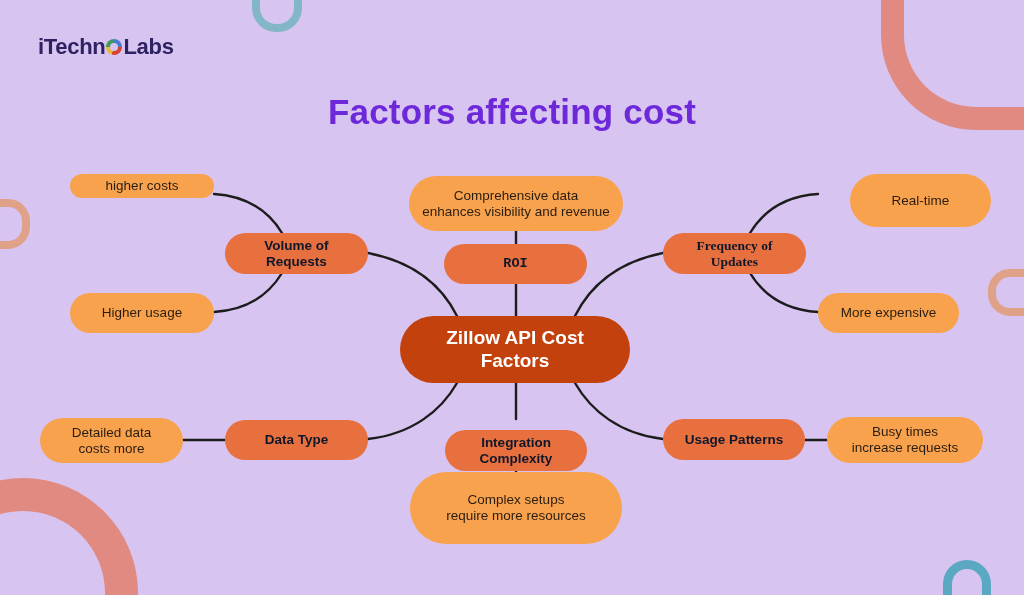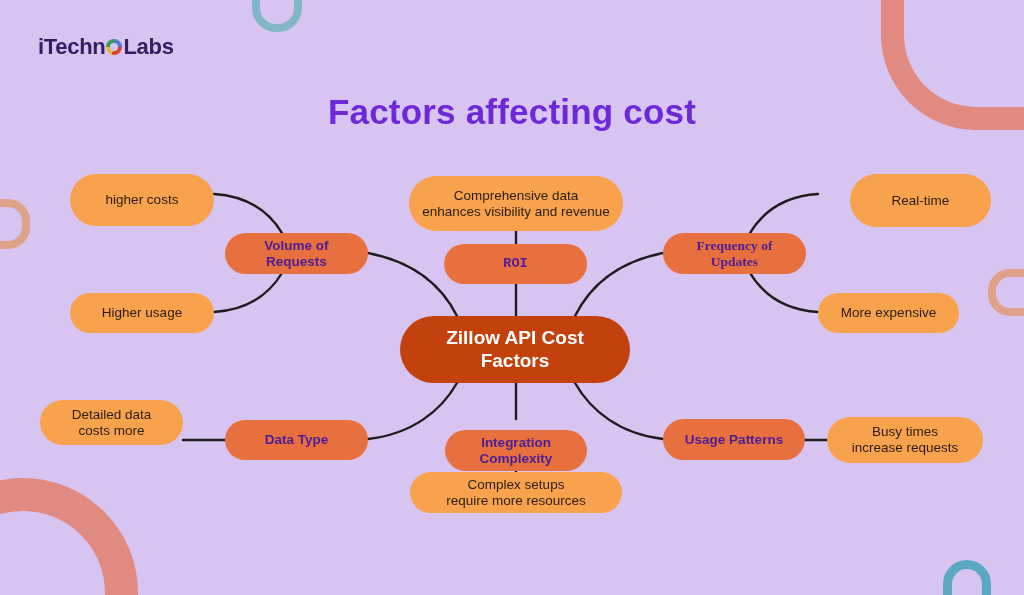--- a/index.html
+++ b/index.html
@@ -36,21 +36,21 @@
   .title{position:absolute;left:0;right:0;top:92px;margin:0;z-index:3;
     text-align:center;font-size:35px;font-weight:bold;color:#6d28d9;letter-spacing:0.2px;}
   
   .connectors{position:absolute;left:0;top:0;z-index:1;}
   .connectors path{stroke:#1c1c1c;stroke-width:2.4;fill:none;stroke-linecap:round;}
   
   .pill{position:absolute;z-index:2;box-sizing:border-box;
     display:flex;align-items:center;justify-content:center;text-align:center;
     border-radius:999px;white-space:pre-line;line-height:1.18;padding:2px 8px;}
   .pill.child{background:#f8a24e;color:#2a1d10;font-size:13.5px;font-weight:normal;}
-  .pill.head{background:#e8703f;color:#4c1d95;font-size:13.5px;font-weight:bold;}
+  .pill.head{background:#e8703f;color:#0f172a;font-size:13.5px;font-weight:bold;}
   .pill.root{background:#c2410c;color:#ffffff;font-size:19px;font-weight:bold;line-height:1.2;}
 </style>
 </head>
 <body>
 
 <div class="decor u-top-teal"></div>
 <div class="decor u-topright-salmon"></div>
 <div class="decor ring-right"></div>
 <div class="decor ring-left"></div>
 <div class="decor arch-bottomleft"></div>
@@ -77,38 +77,38 @@
   <path d="M516 284 L516 316"></path>
   <path d="M516 383 L516 419"></path>
   <path d="M516 460 L516 472"></path>
   <path d="M183 440 L225 440"></path>
   <path d="M805 440 L827 440"></path>
 </svg>
 
 <div class="pill root" style="left:400px;top:316px;width:230px;height:67px;">Zillow API Cost
 Factors</div>
 
-<div class="pill child" style="left:70px;top:174px;width:144px;height:52px;">higher costs</div>
+<div class="pill child" style="left:70px;top:174px;width:144px;height:24px;">higher costs</div>
 <div class="pill head" style="left:225px;top:233px;width:143px;height:41px;">Volume of
 Requests</div>
 <div class="pill child" style="left:70px;top:293px;width:144px;height:40px;">Higher usage</div>
 
 <div class="pill child" style="left:409px;top:176px;width:214px;height:55px;">Comprehensive data
 enhances visibility and revenue</div>
 <div class="pill head" style="left:444px;top:244px;width:143px;height:40px;font-family:Liberation Mono, monospace;">ROI</div>
 
 <div class="pill child" style="left:850px;top:174px;width:141px;height:53px;">Real-time</div>
 <div class="pill head" style="left:663px;top:233px;width:143px;height:41px;font-family:Liberation Serif, serif;">Frequency of
 Updates</div>
 <div class="pill child" style="left:818px;top:293px;width:141px;height:40px;">More expensive</div>
 
-<div class="pill child" style="left:40px;top:400px;width:143px;height:45px;">Detailed data
+<div class="pill child" style="left:40px;top:418px;width:143px;height:45px;">Detailed data
 costs more</div>
 <div class="pill head" style="left:225px;top:420px;width:143px;height:40px;">Data Type</div>
 
 <div class="pill head" style="left:445px;top:419px;width:142px;height:41px;margin-top:11px;">Integration
 Complexity</div>
-<div class="pill child" style="left:410px;top:472px;width:212px;height:41px;">Complex setups
+<div class="pill child" style="left:410px;top:472px;width:212px;height:72px;">Complex setups
 require more resources</div>
 
 <div class="pill head" style="left:663px;top:419px;width:142px;height:41px;">Usage Patterns</div>
 <div class="pill child" style="left:827px;top:417px;width:156px;height:46px;">Busy times
 increase requests</div>
 
 </body></html>

